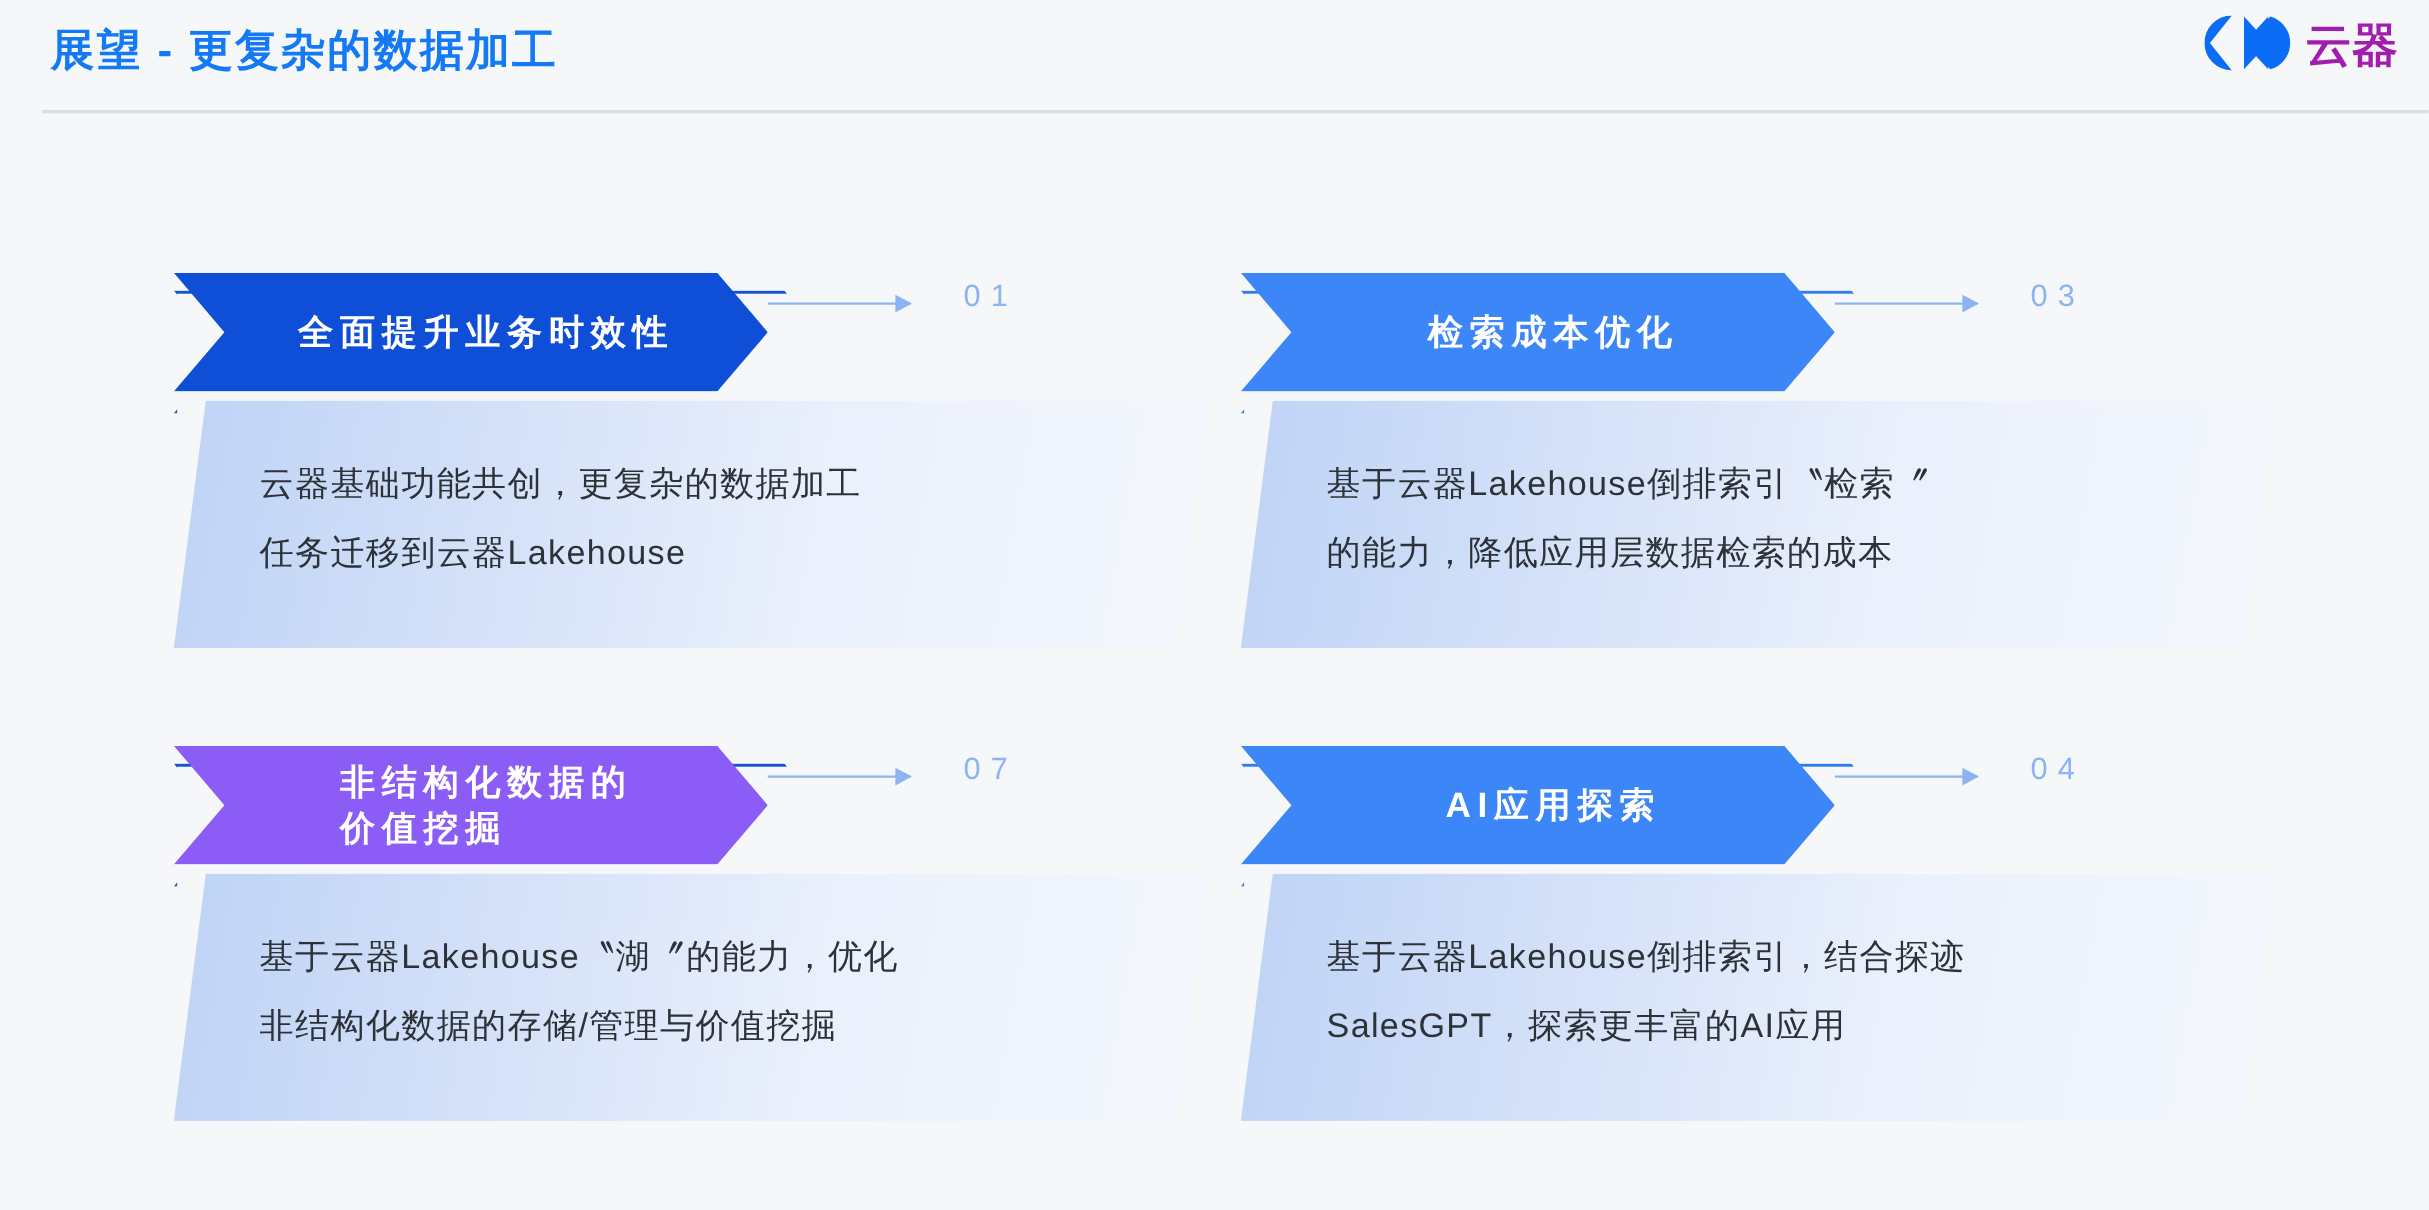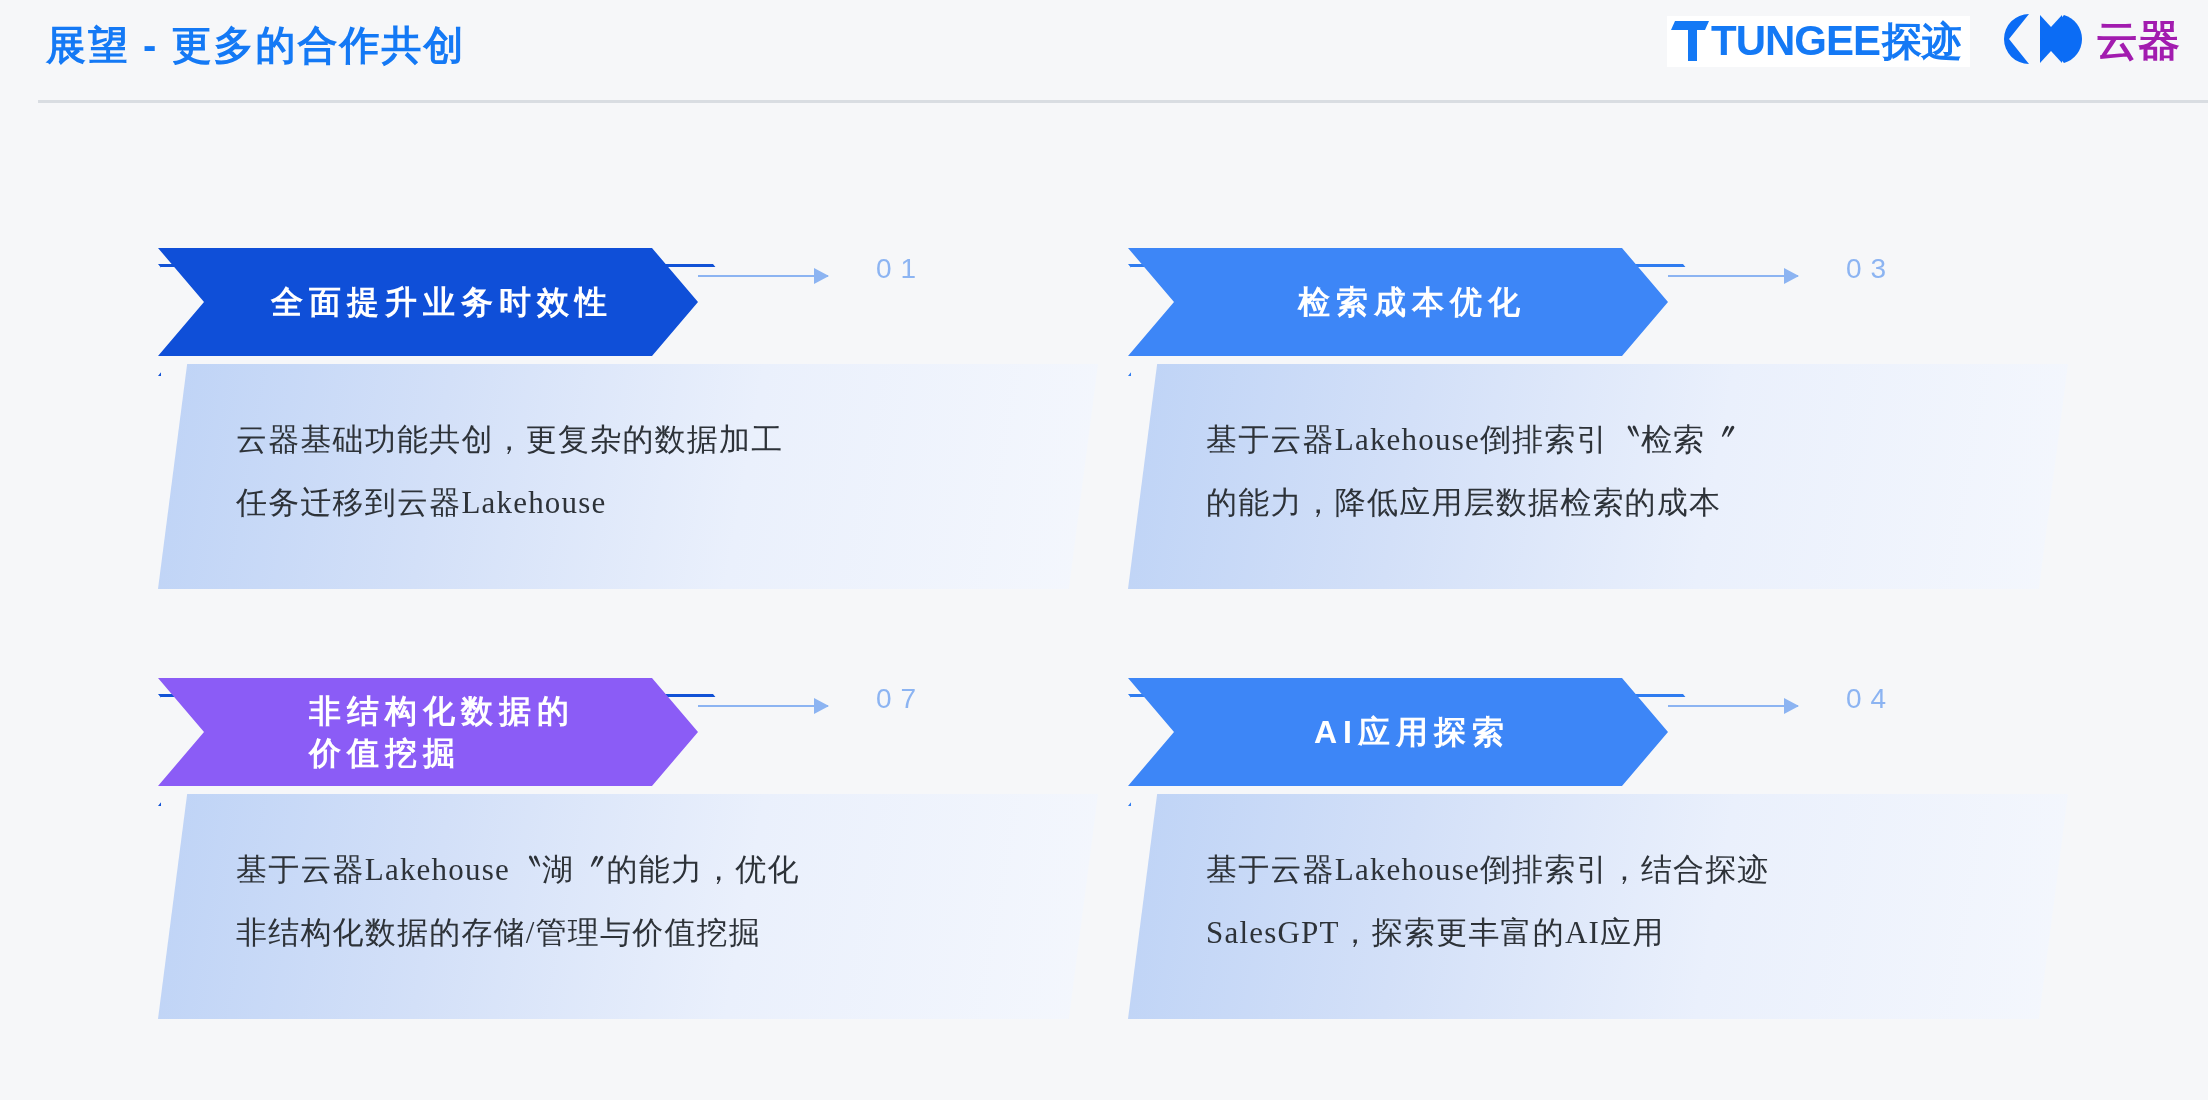--- a/index.html
+++ b/index.html
@@ -59,21 +59,20 @@
 
   
   .card{position:absolute;}
 
   
   .card-body{
     position:absolute;
     width:940px;height:225px;
     background:linear-gradient(100deg,#bed3f6 0%,#d3e0f8 30%,#eaf0fc 62%,#f4f7fd 100%);
     clip-path:polygon(3.1% 0%, 100% 0%, 96.9% 100%, 0% 100%);
-    font-family:Liberation Serif, serif;
   }
   .card-body-text{
     position:absolute;left:78px;top:44px;width:820px;
     font-size:31px;line-height:63px;color:#2d3238;
     letter-spacing:1.2px;white-space:pre-line;
   }
 
   
   .chev-outline{
     position:absolute;left:0;top:16px;
@@ -109,30 +108,25 @@
   .card-num{
     position:absolute;
     font-size:28px;color:#8cb4f2;letter-spacing:9px;
     font-family:"Liberation Sans","DejaVu Sans",sans-serif;
   }
 </style>
 </head>
 <body>
 
 <div id="slide-header">
-  <div id="page-title">展望 - 更多的合作共创</div>
+  <div id="page-title">展望 - 更复杂的数据加工</div>
   <div id="header-divider"></div>
 
   <div id="logo-group">
 
-    <div id="logo-tungee">
-      <span class="mark"></span>
-      <span class="wordmark">TUNGEE</span>
-      <span class="cnmark">探迹</span>
-    </div>
 
     <div id="logo-yunqi">
       <span>
         <svg width="82" height="50" viewBox="0 0 82 50" aria-hidden="true">
           <path d="M25 0 A25 25 0 1 0 25 50 L25 50 L5 25 L25 0 Z" fill="#0b6cf5"></path>
           <path d="M36 1 L58 25 L36 49 Z" fill="#0b6cf5"></path>
           <path d="M58 25 L80 1 L80 49 Z" fill="#0b6cf5" transform="translate(-22,0)"></path>
           <path d="M38 25 L60 1 A25 25 0 0 1 60 49 Z" fill="#0b6cf5"></path>
         </svg>
       </span>

